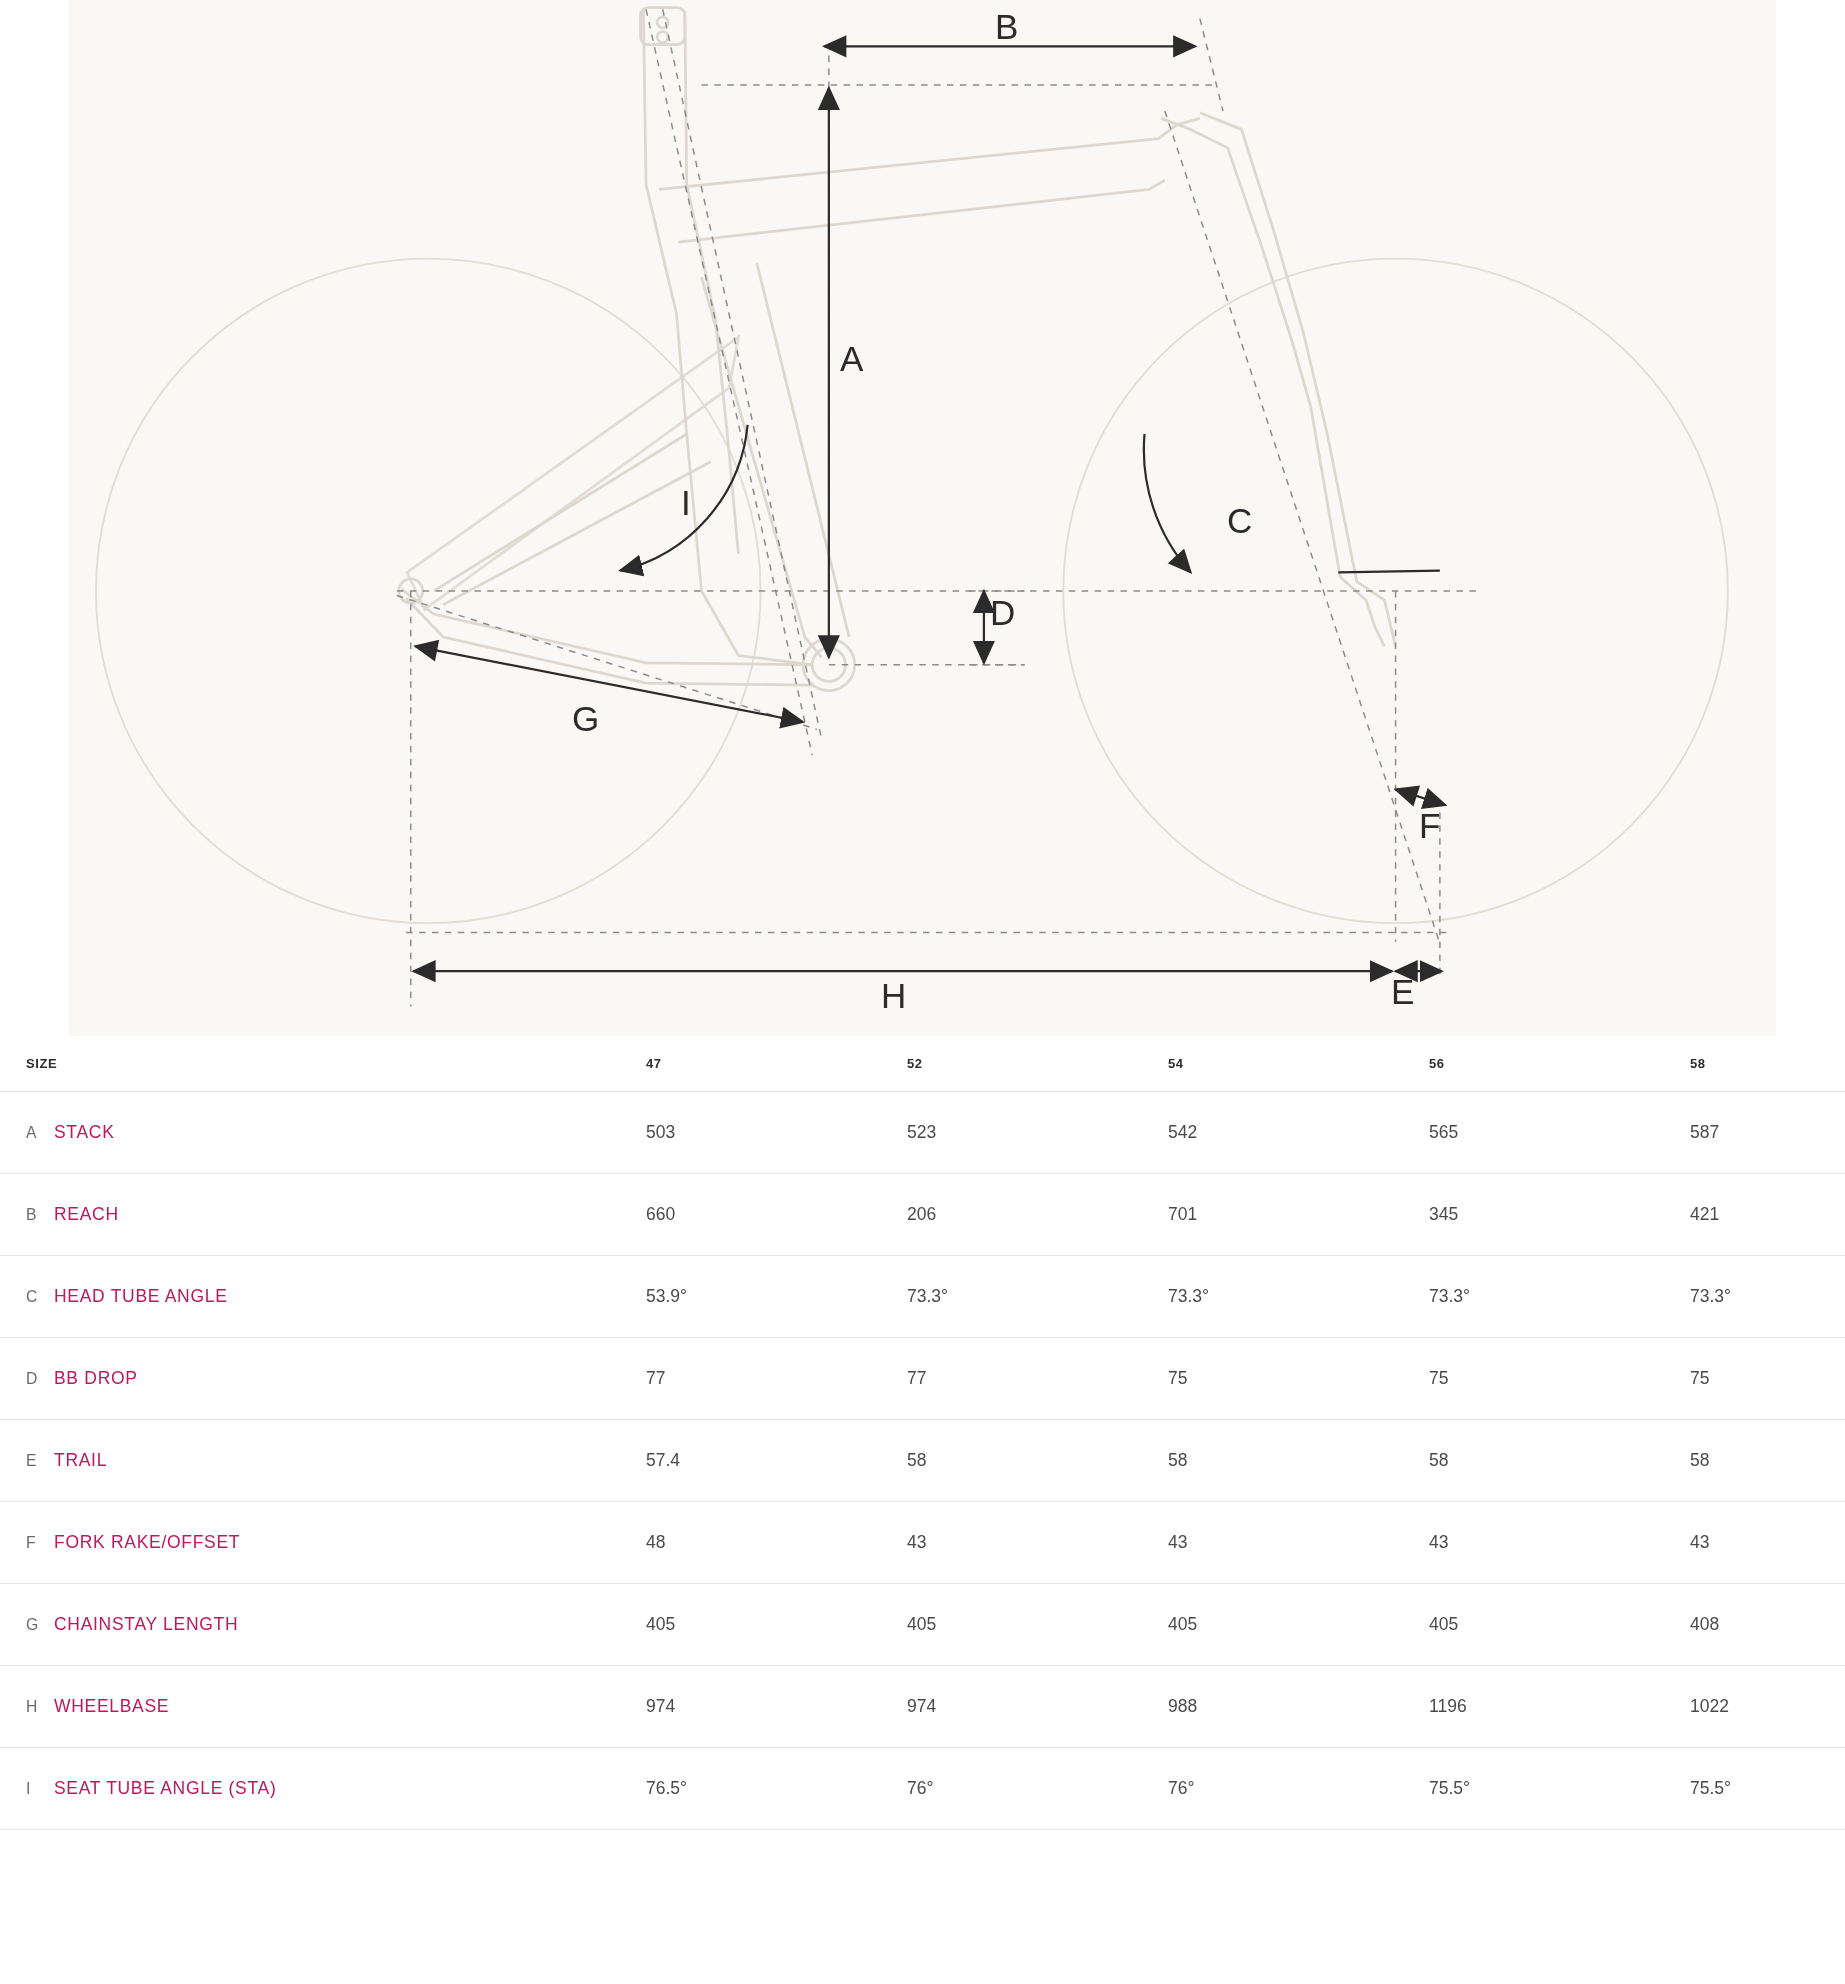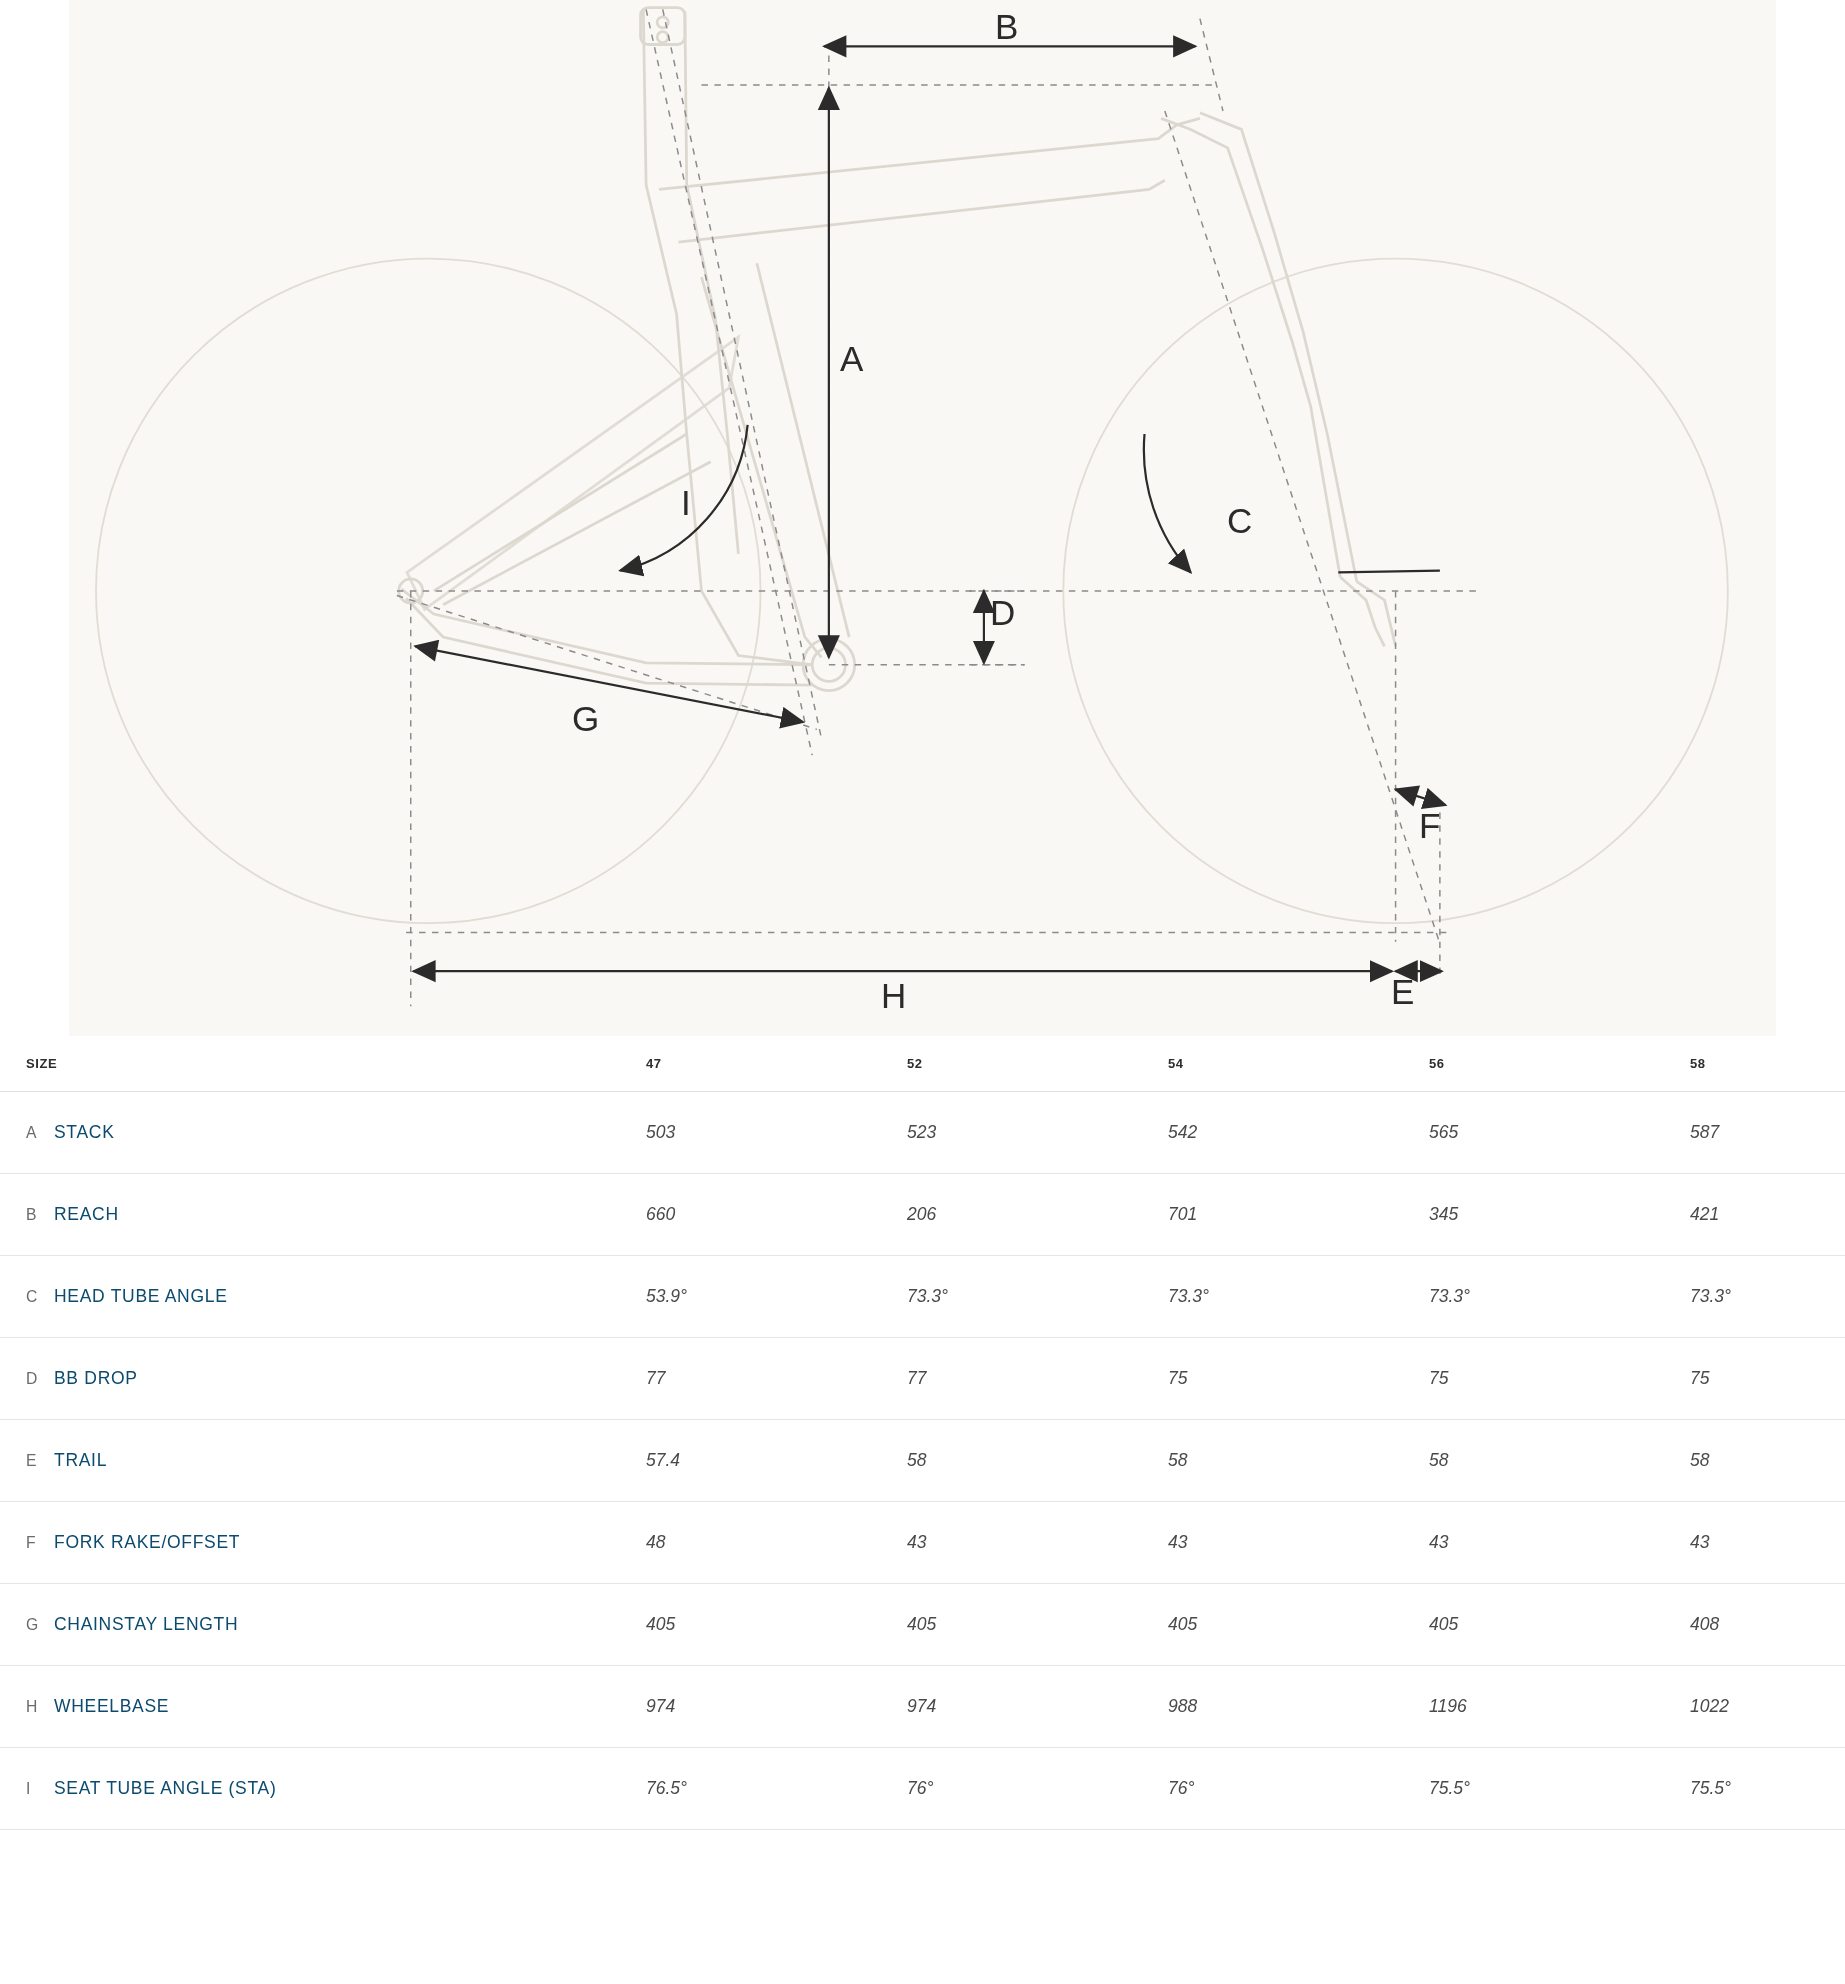--- a/index.html
+++ b/index.html
@@ -67,31 +67,31 @@
   .geo-table thead th.val {
     padding-left: 0;
   }
   .geo-table tbody td {
     font-size: 17.5px;
     color: #4a4a4a;
     padding: 30px 0 30px 26px;
     border-bottom: 0.9px solid #e8e6e1;
     vertical-align: middle;
   }
-  .geo-table tbody td.val { padding-left: 0; font-style: italic; }
+  .geo-table tbody td.val { padding-left: 0; }
   .row-key {
     display: inline-block;
     width: 28px;
     font-size: 15.7px;
     color: #6b6b6b;
     letter-spacing: 0.5px;
   }
   .row-name {
     font-size: 17.5px;
-    color: #0c4a6e;
+    color: #be185d;
     letter-spacing: 0.7px;
     text-transform: uppercase;
   }
 </style>
 </head>
 <body>
 
 <div id="page">
 
   <div class="diagram-wrap">

